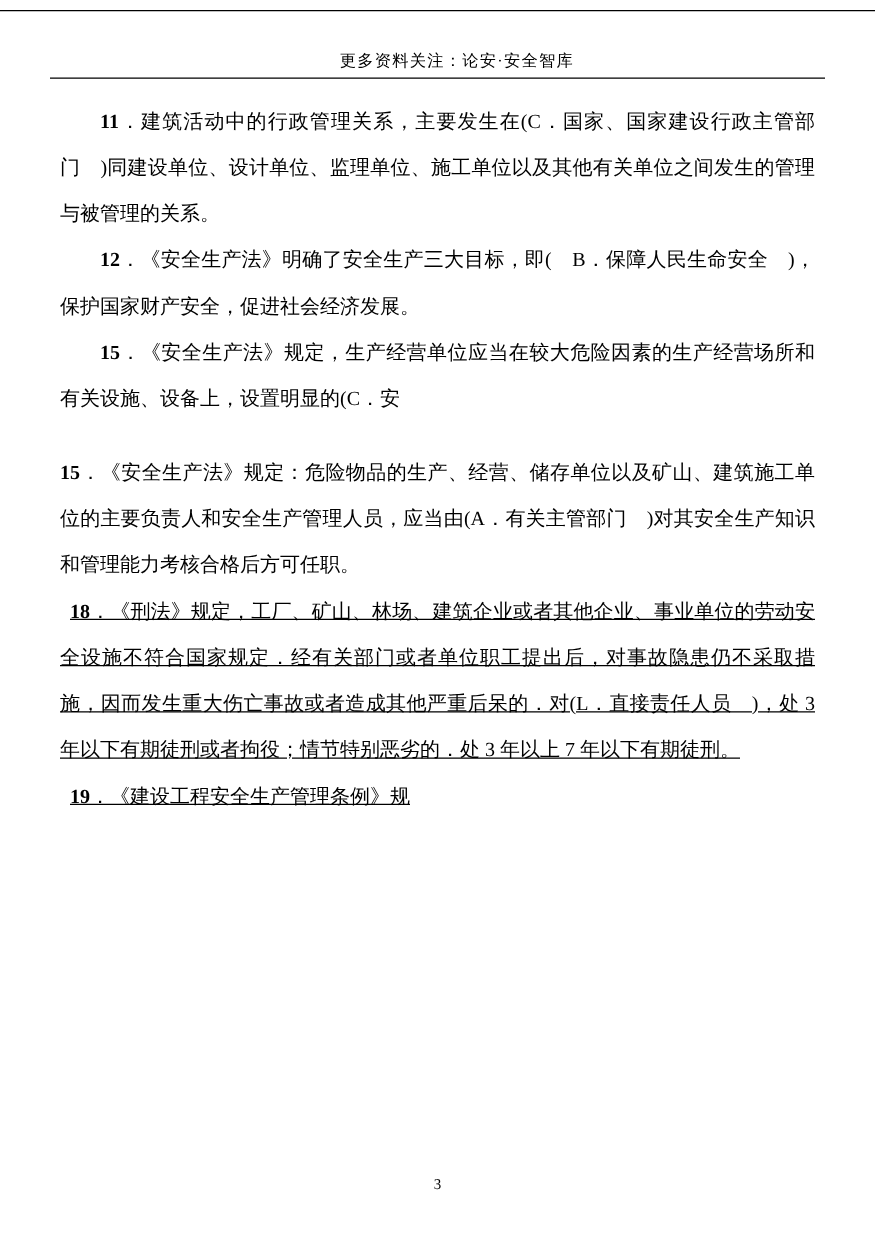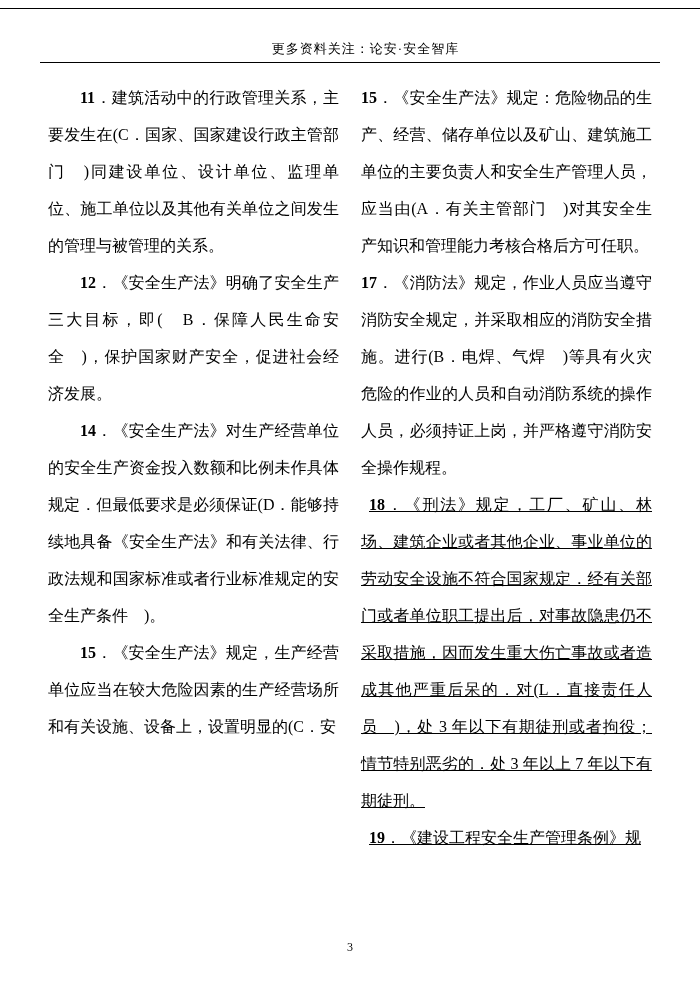--- a/index.html
+++ b/index.html
@@ -41,20 +41,21 @@
     right: 40px;
     border-top: 1.5px solid #000;
   }
   .columns {
     position: absolute;
     top: 79px;
     left: 48px;
     right: 48px;
     display: flex;
     gap: 22px;
+    flex-direction: column;
   }
   .col {
     flex: 1;
     min-width: 0;
     font-size: 16px;
     line-height: 37px;
     text-align: justify;
   }
   .para { text-indent: 2em; }
   .para.flush { text-indent: 0; }
@@ -78,27 +79,25 @@
 
   <div class="doc-header">更多资料关注：论安·安全智库</div>
 
   <div class="header-rule"></div>
 
   <div class="columns">
 
     <div class="col">
       <p class="para"><b class="qnum">11</b><span>．建筑活动中的行政管理关系，主要发生在(C．国家、国家建设行政主管部门　)同建设单位、设计单位、监理单位、施工单位以及其他有关单位之间发生的管理与被管理的关系。</span></p>
       <p class="para"><b class="qnum">12</b><span>．《安全生产法》明确了安全生产三大目标，即(　B．保障人民生命安全　)，保护国家财产安全，促进社会经济发展。</span></p>
-      <p class="para"><b class="qnum">14</b><span>．《安全生产法》对生产经营单位的安全生产资金投入数额和比例未作具体规定．但最低要求是必须保证(D．能够持续地具备《安全生产法》和有关法律、行政法规和国家标准或者行业标准规定的安全生产条件　)。</span></p>
       <p class="para"><b class="qnum">15</b><span>．《安全生产法》规定，生产经营单位应当在较大危险因素的生产经营场所和有关设施、设备上，设置明显的(C．安</span></p>
     </div>
 
     <div class="col">
       <p class="para flush"><b class="qnum">15</b><span>．《安全生产法》规定：危险物品的生产、经营、储存单位以及矿山、建筑施工单位的主要负责人和安全生产管理人员，应当由(A．有关主管部门　)对其安全生产知识和管理能力考核合格后方可任职。</span></p>
-      <p class="para flush"><b class="qnum">17</b><span>．《消防法》规定，作业人员应当遵守消防安全规定，并采取相应的消防安全措施。进行(B．电焊、气焊　)等具有火灾危险的作业的人员和自动消防系统的操作人员，必须持证上岗，并严格遵守消防安全操作规程。</span></p>
       <p class="para small-indent"><b class="qnum">18</b><span>．《刑法》规定，工厂、矿山、林场、建筑企业或者其他企业、事业单位的劳动安全设施不符合国家规定．经有关部门或者单位职工提出后，对事故隐患仍不采取措施，因而发生重大伤亡事故或者造成其他严重后呆的．对(L．直接责任人员　)，处 3 年以下有期徒刑或者拘役；情节特别恶劣的．处 3 年以上 7 年以下有期徒刑。</span></p>
       <p class="para small-indent"><b class="qnum">19</b><span>．《建设工程安全生产管理条例》规</span></p>
     </div>
 
   </div>
 
   <div class="page-number">3</div>
 
 </div>
 

